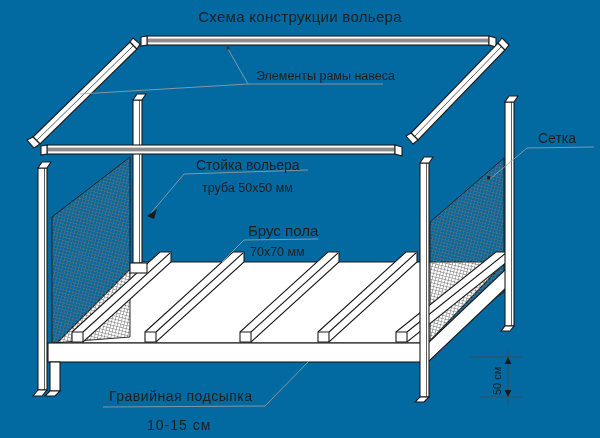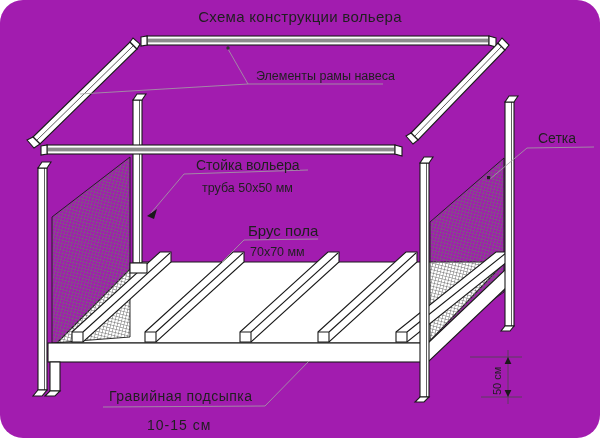--- a/index.html
+++ b/index.html
@@ -1,19 +1,18 @@
 <!DOCTYPE html>
 <html><head>
 <meta charset="utf-8">
 <style>
   html,body{margin:0;padding:0;background:#fff;}
   .canvas{
-    position:relative;width:600px;height:438px;background:#a21caf;overflow:hidden;
+    position:relative;width:600px;height:438px;background:#0369a1;overflow:hidden;
     font-family:"Liberation Sans", sans-serif;
-    border-radius:23px;
   }
   svg{display:block}
   text{fill:#1f1f1f;font-family:"Liberation Sans", sans-serif;}
   .t-title{font-size:15px;letter-spacing:.3px;}
   .t-label{font-size:14px;}
   .t-label-lg{font-size:15px;}
   .t-sub{font-size:12.5px;}
   .t-dim{font-size:11px;}
   .ln{stroke:#1a1a1a;fill:none;stroke-width:1.1;}
   .shape{stroke:#1a1a1a;fill:#ffffff;stroke-width:1.1;}

